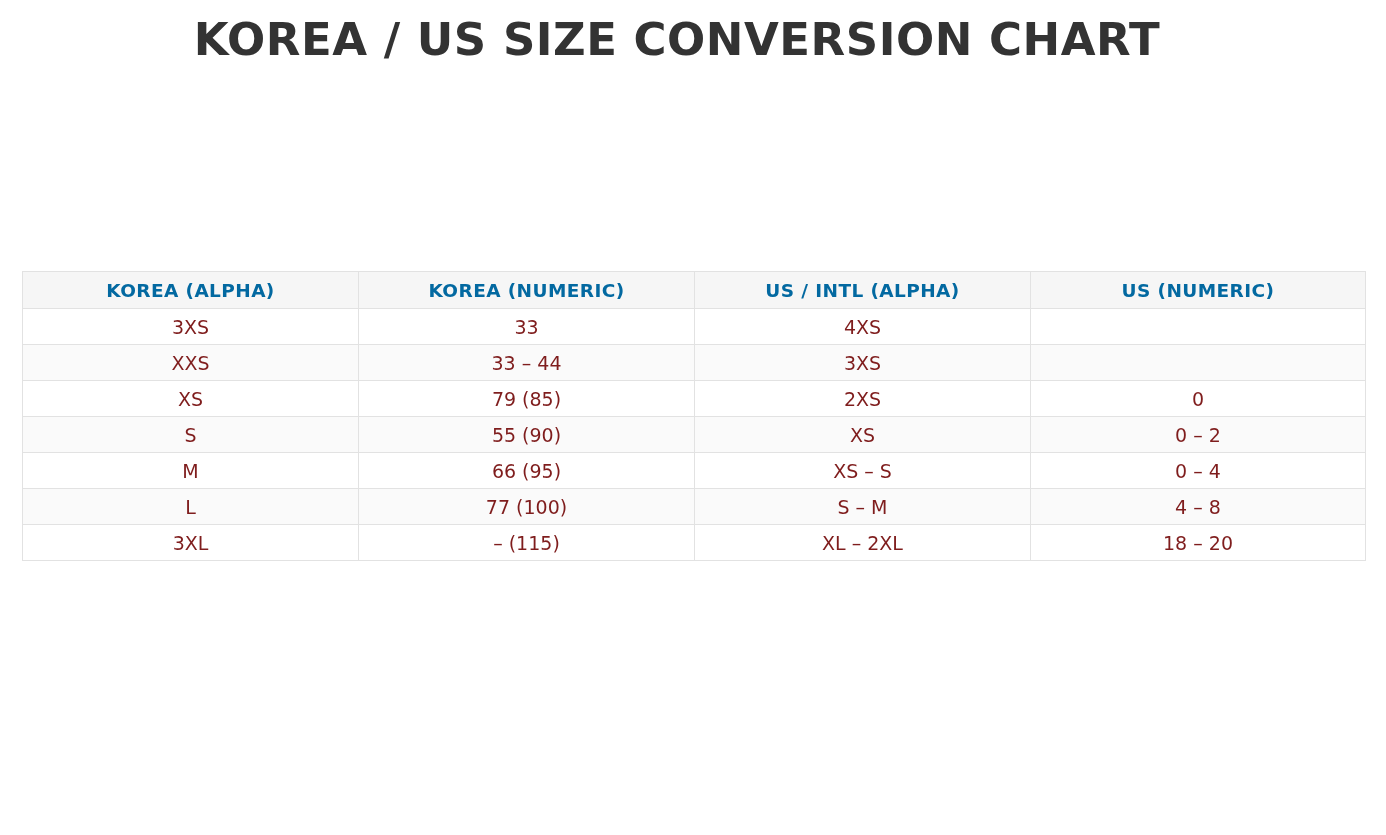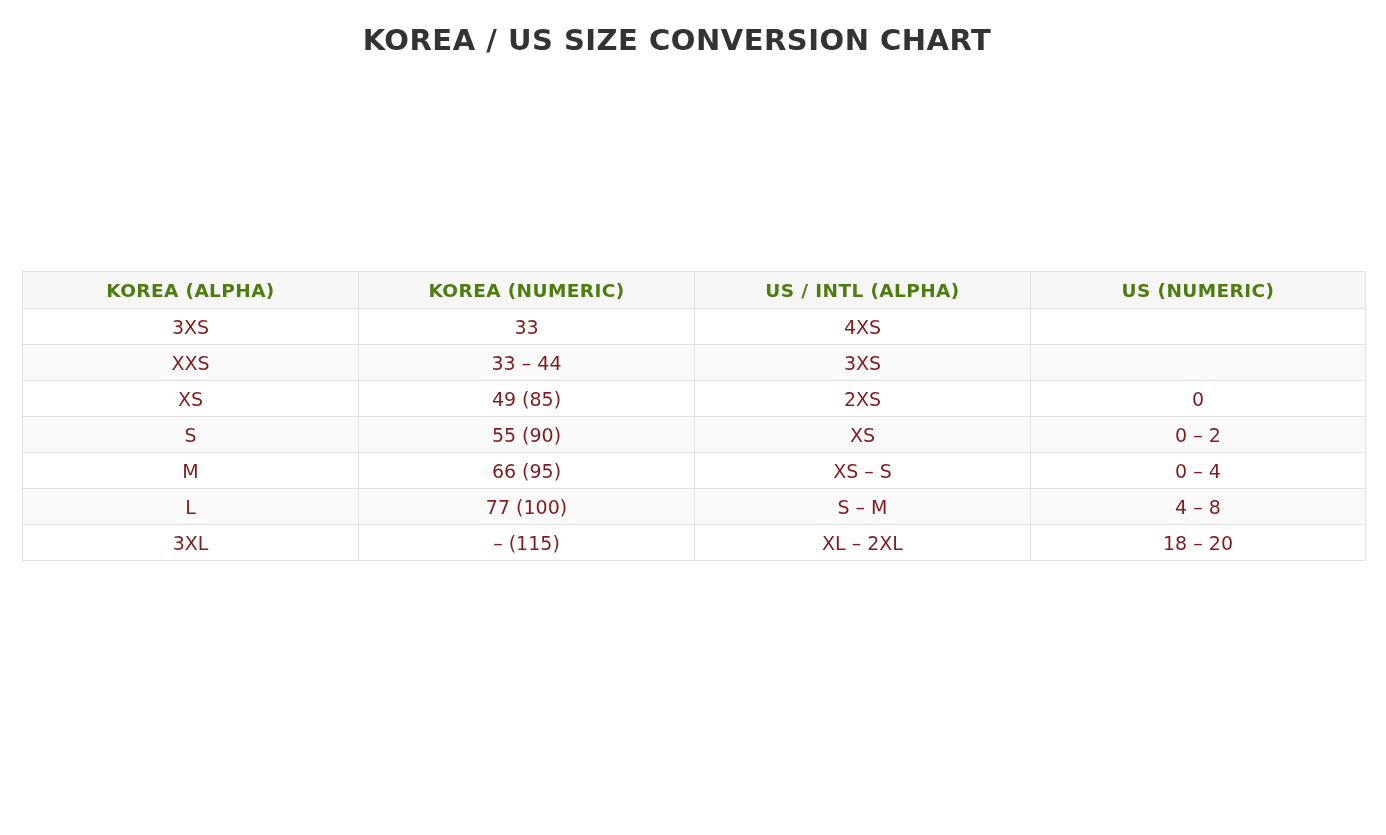--- a/index.html
+++ b/index.html
@@ -19,21 +19,21 @@
     width: 1386px;
     height: 835px;
     position: relative;
   }
   .title {
     position: absolute;
     top: 18px;
     left: 0;
     width: 1354px;
     text-align: center;
-    font-size: 29px;
+    font-size: 45px;
     font-weight: bold;
     letter-spacing: 0.5px;
     color: #333333;
     line-height: 44px;
   }
   .table-wrap {
     position: absolute;
     top: 271px;
     left: 22px;
     width: 1343px;
@@ -52,21 +52,21 @@
     height: 35px;
     padding: 0;
     vertical-align: middle;
   }
   table.size-table th {
     background: #f6f6f6;
     font-weight: bold;
     font-size: 18.5px;
     letter-spacing: 0.4px;
     height: 36px;
-    color: #4d7c0f;
+    color: #0369a1;
   }
   table.size-table tbody tr:nth-child(even) {
     background: #fafafa;
   }
   table.size-table tbody tr:nth-child(odd) {
     background: #ffffff;
   }
   col.c1 { width: 336px; }
   col.c2 { width: 336px; }
   col.c3 { width: 336px; }
@@ -103,21 +103,21 @@
           <td></td>
         </tr>
         <tr>
           <td>XXS</td>
           <td>33 – 44</td>
           <td>3XS</td>
           <td></td>
         </tr>
         <tr>
           <td>XS</td>
-          <td>49 (85)</td>
+          <td>79 (85)</td>
           <td>2XS</td>
           <td>0</td>
         </tr>
         <tr>
           <td>S</td>
           <td>55 (90)</td>
           <td>XS</td>
           <td>0 – 2</td>
         </tr>
         <tr>

